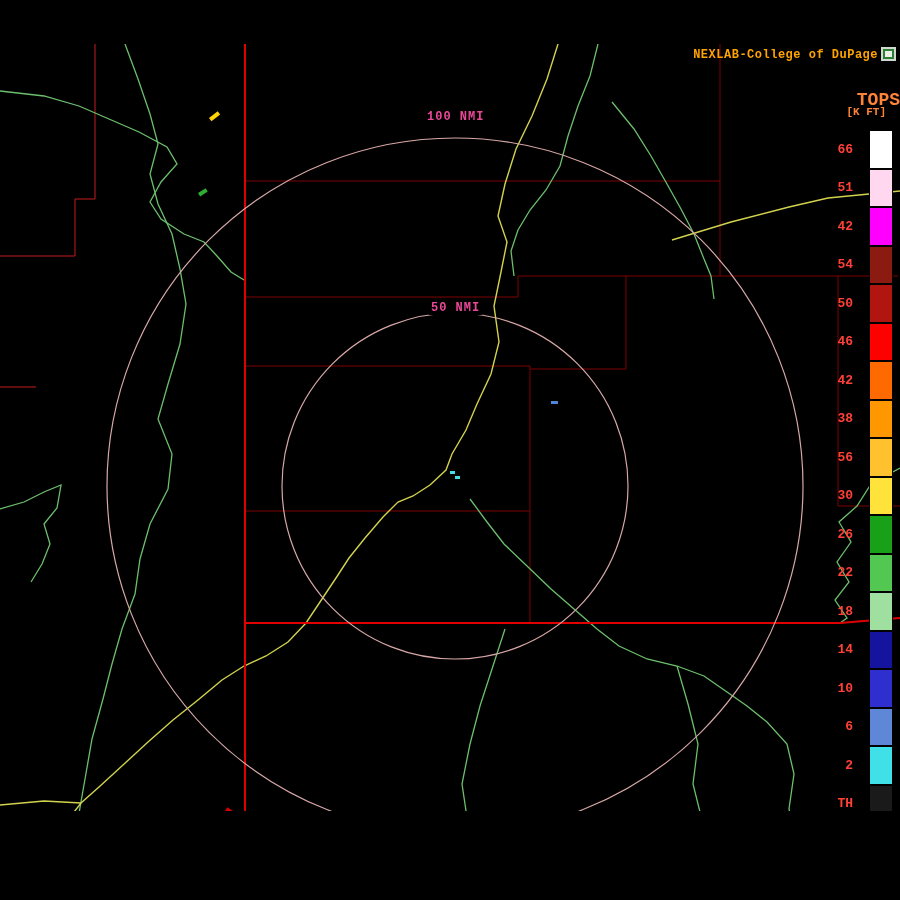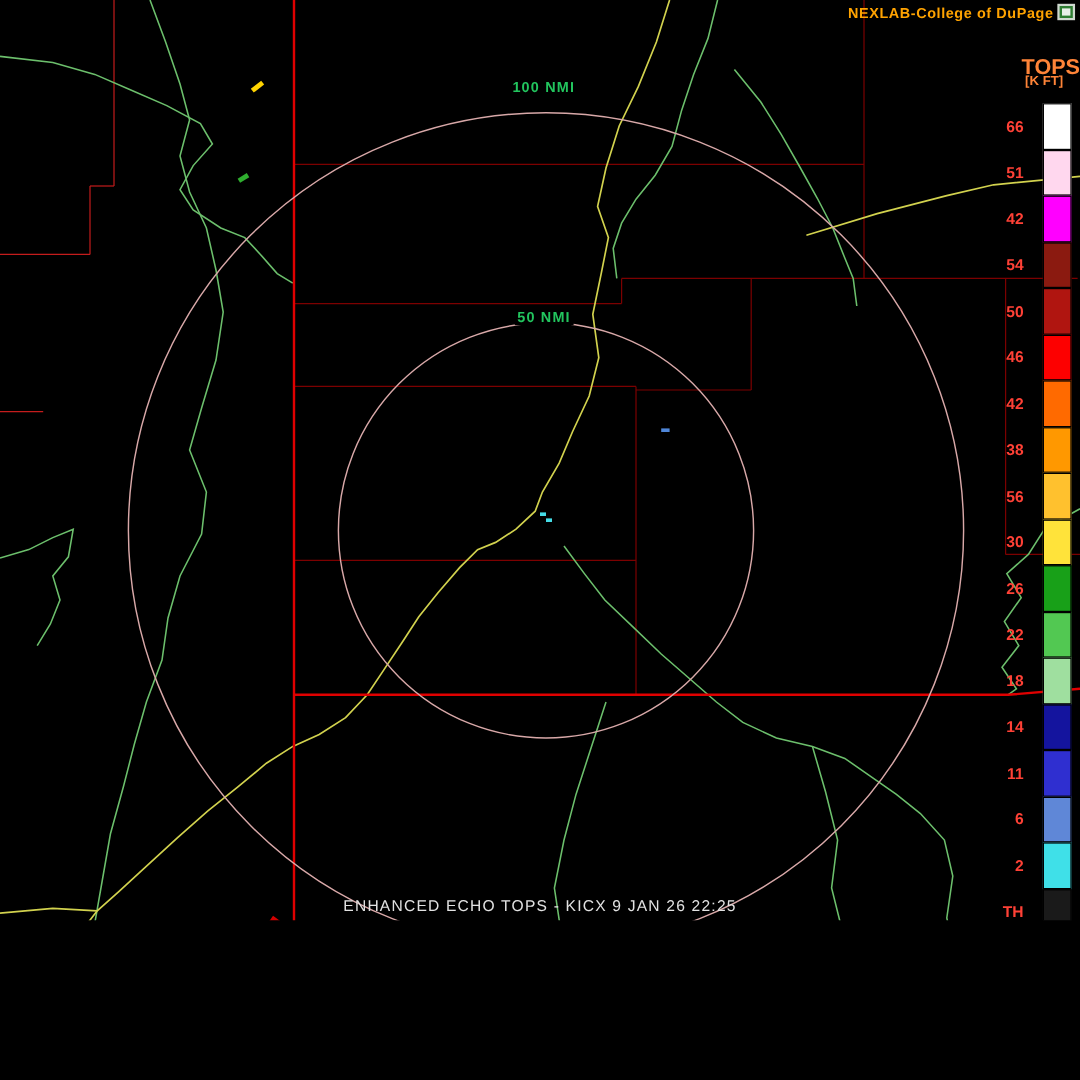--- a/index.html
+++ b/index.html
@@ -1,18 +1,19 @@
 <!DOCTYPE html>
 <html><head>
 <meta charset="utf-8">
 <style>
   html,body{margin:0;padding:0;background:#000;}
   .screen{
     position:relative;width:900px;height:767px;background:#000;overflow:hidden;
-    font-family:Liberation Sans, sans-serif;
+    font-family:Liberation Mono, monospace;
+    margin-top:44px;
   }
   .map-svg{position:absolute;left:0;top:0;width:900px;height:900px;}
   .brand{
     position:absolute;top:4px;right:22px;color:#ffa300;font-size:12px;font-weight:bold;
     letter-spacing:0.5px;white-space:pre;
   }
   .logo{position:absolute;top:3px;right:4px;width:15px;height:14px;}
   .legend-title{
     position:absolute;top:46px;right:0;color:#ff8438;font-size:18px;font-weight:bold;
   }
@@ -22,21 +23,21 @@
   .legend-entries{position:absolute;top:86px;right:7px;}
   .legend-row{display:flex;align-items:center;height:38.5px;}
   .legend-label{
     width:36px;text-align:right;padding-right:16px;color:#ff4136;
     font-size:13px;font-weight:bold;
   }
   .legend-box{
     width:24px;height:100%;box-sizing:border-box;border:1px solid #000;
   }
   .ring-label{
-    position:absolute;color:#22c55e;font-size:12px;font-weight:bold;letter-spacing:1px;
+    position:absolute;color:#ec4899;font-size:12px;font-weight:bold;letter-spacing:1px;
     background:#000;padding:0 2px;white-space:pre;text-align:right;
   }
   .ring-label.outer{left:425px;top:66px;}
   .ring-label.inner{left:429px;top:257px;}
   .status-bar{
     position:absolute;bottom:5px;left:0;width:100%;text-align:center;color:#e2e2e2;
     font-size:13px;letter-spacing:1px;white-space:pre;
   }
 </style>
 </head>
@@ -168,35 +169,34 @@
       </div>
       <div class="legend-row">
         <span class="legend-label">18</span>
         <span class="legend-box" style="background: rgb(159, 223, 159);"></span>
       </div>
       <div class="legend-row">
         <span class="legend-label">14</span>
         <span class="legend-box" style="background: rgb(20, 20, 158);"></span>
       </div>
       <div class="legend-row">
-        <span class="legend-label">11</span>
+        <span class="legend-label">10</span>
         <span class="legend-box" style="background: rgb(47, 47, 208);"></span>
       </div>
       <div class="legend-row">
         <span class="legend-label">6</span>
         <span class="legend-box" style="background: rgb(95, 135, 215);"></span>
       </div>
       <div class="legend-row">
         <span class="legend-label">2</span>
         <span class="legend-box" style="background: rgb(63, 224, 232);"></span>
       </div>
       <div class="legend-row">
         <span class="legend-label">TH</span>
         <span class="legend-box" style="background: rgb(26, 26, 26);"></span>
       </div>
     </div>
 
   <div class="ring-label outer">100 NMI</div>
   <div class="ring-label inner">50 NMI</div>
 
-  <div class="status-bar">ENHANCED ECHO TOPS - KICX 9 JAN 26 22:25</div>
 
 </div>
 
 </body></html>

